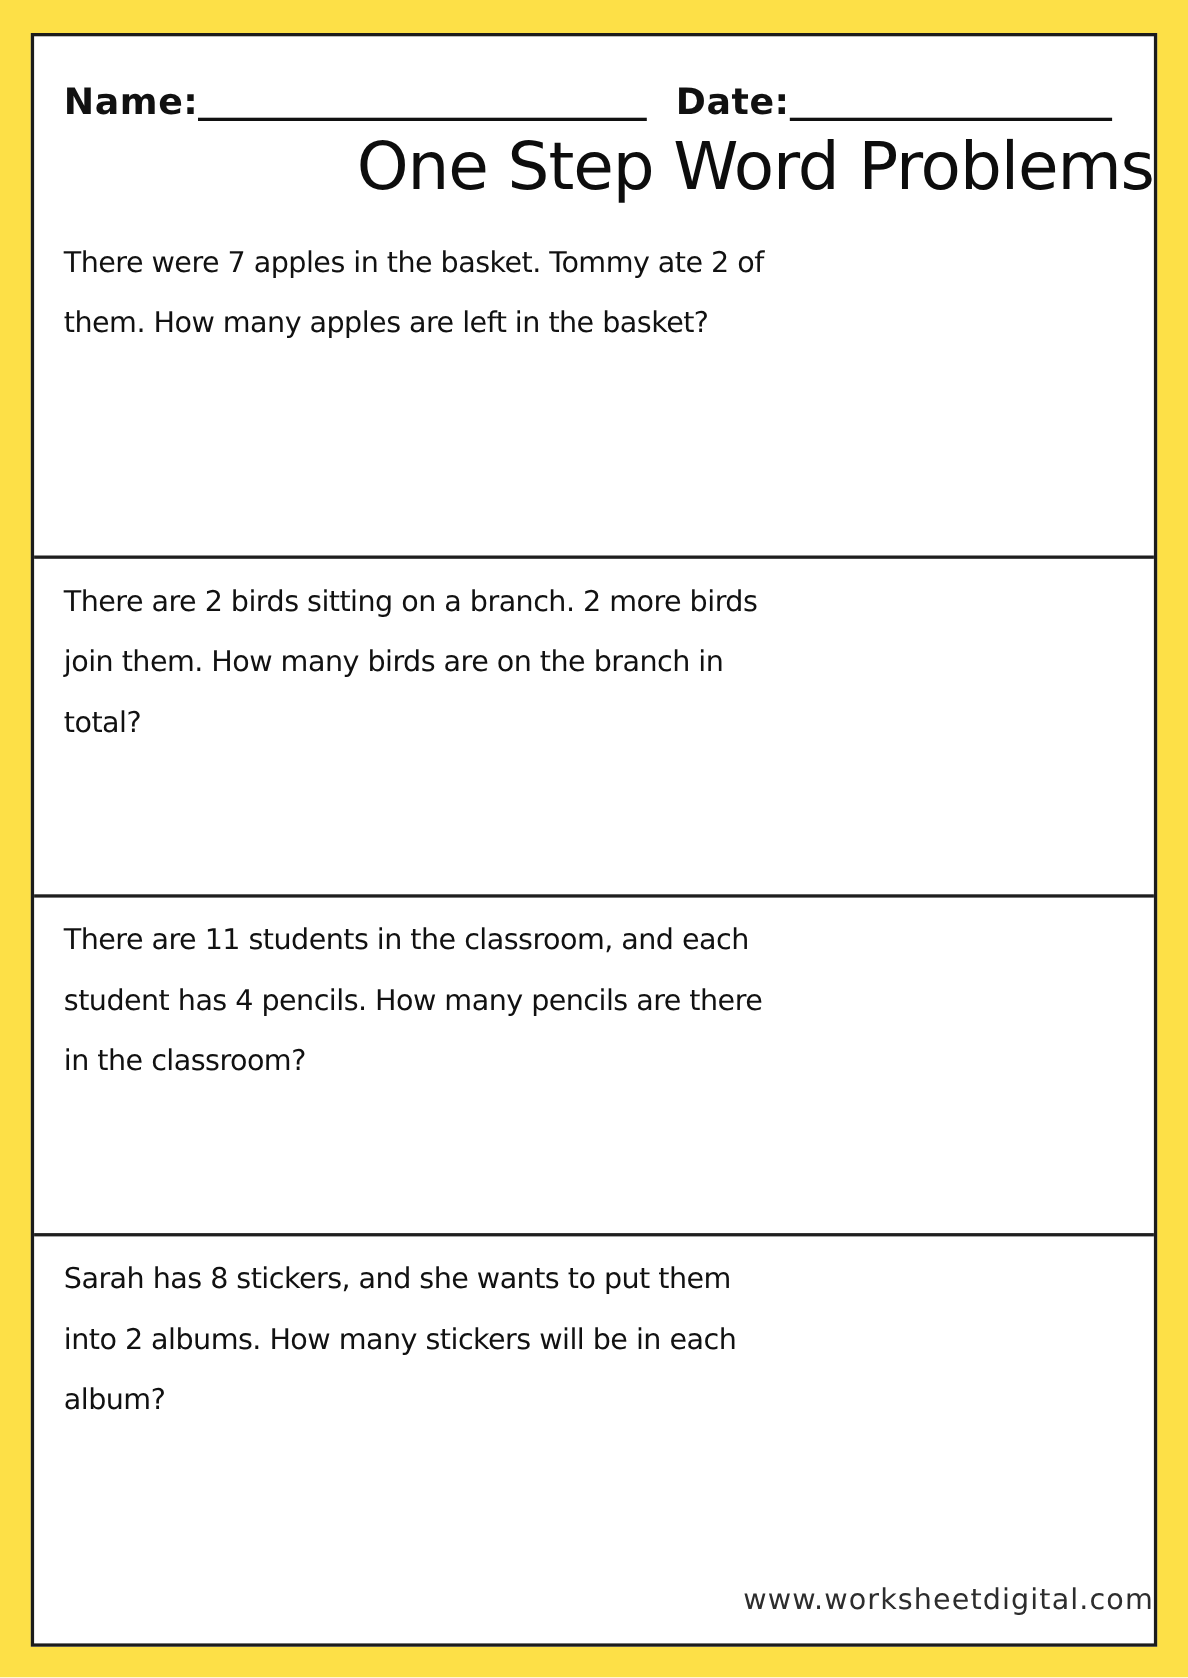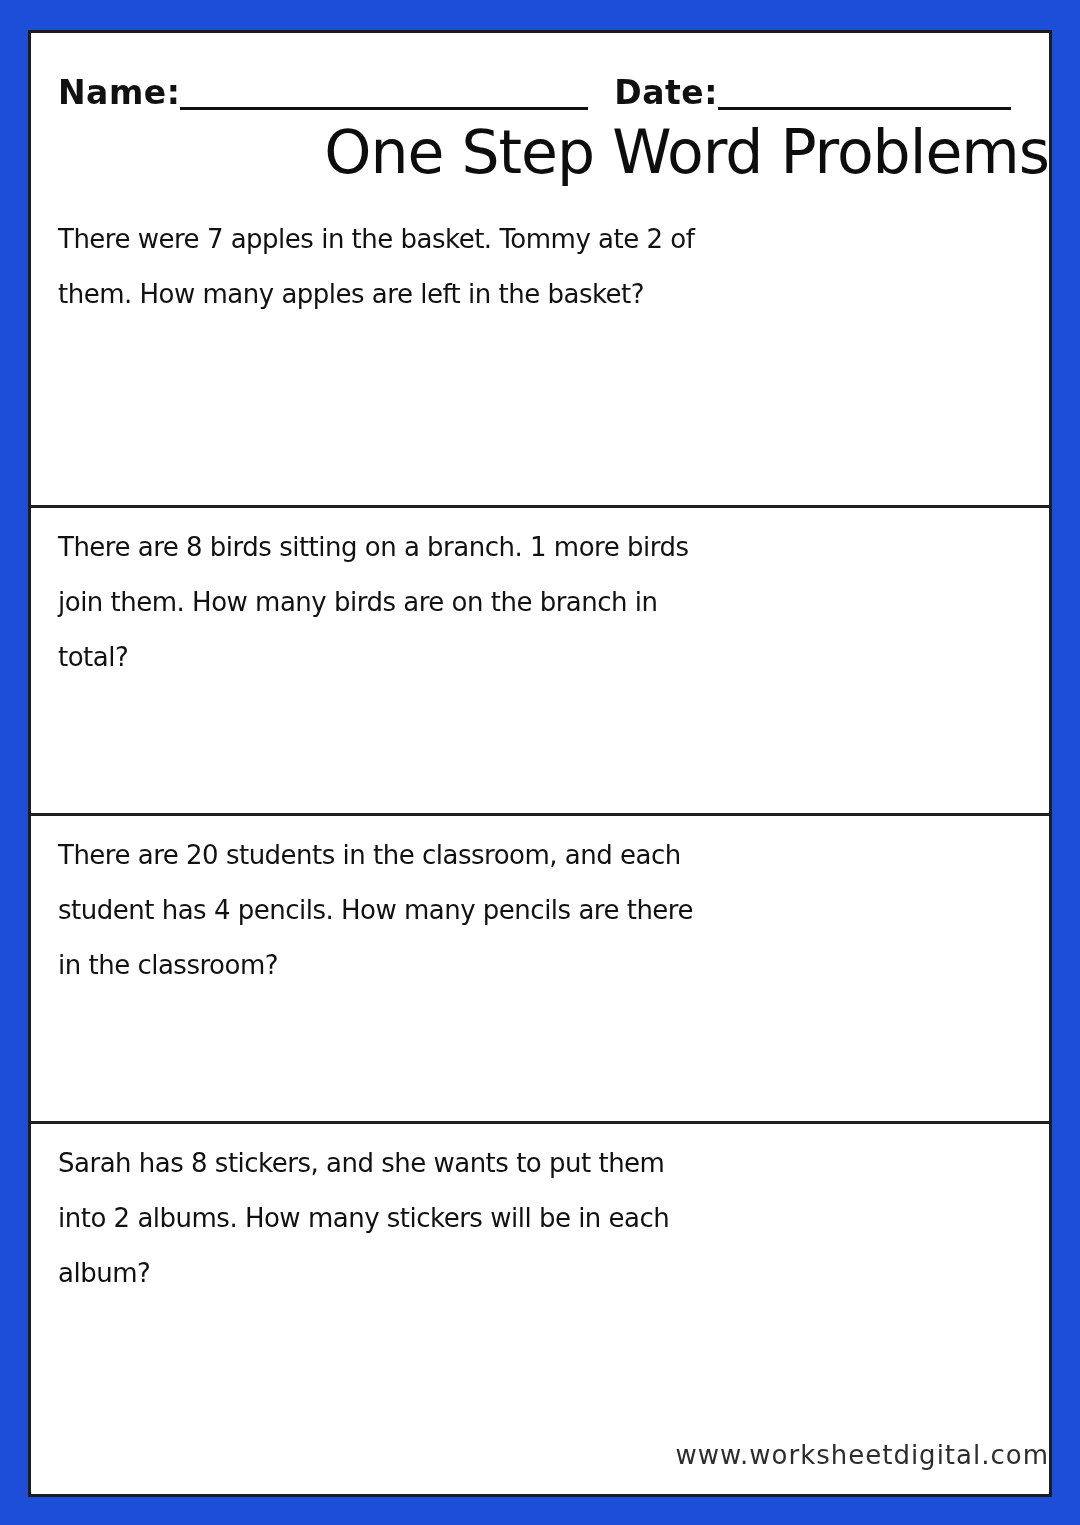--- a/index.html
+++ b/index.html
@@ -1,21 +1,21 @@
 <!DOCTYPE html>
 <html><head>
 <meta charset="utf-8">
 <style>
   * { margin: 0; padding: 0; box-sizing: border-box; }
   html, body { background: #ffffff; }
   .page {
     position: relative;
     width: 1080px;
     height: 1525px;
-    background: #1d4ed8;
+    background: #fde047;
     font-family: "DejaVu Sans", "Liberation Sans", sans-serif;
     color: #111111;
     overflow: hidden;
   }
   .frame {
     position: absolute;
     left: 28px;
     top: 30px;
     width: 1024px;
     height: 1467px;
@@ -105,27 +105,27 @@
       </div>
       <h1 class="title">One Step Word Problems</h1>
     </div>
 
     <div class="problem">
       <p>There were 7 apples in the basket. Tommy ate 2 of
 them. How many apples are left in the basket?</p>
     </div>
 
     <div class="problem">
-      <p>There are 8 birds sitting on a branch. 1 more birds
+      <p>There are 2 birds sitting on a branch. 2 more birds
 join them. How many birds are on the branch in
 total?</p>
     </div>
 
     <div class="problem">
-      <p>There are 20 students in the classroom, and each
+      <p>There are 11 students in the classroom, and each
 student has 4 pencils. How many pencils are there
 in the classroom?</p>
     </div>
 
     <div class="problem last">
       <p>Sarah has 8 stickers, and she wants to put them
 into 2 albums. How many stickers will be in each
 album?</p>
       <div class="footer">www.worksheetdigital.com</div>
     </div>

